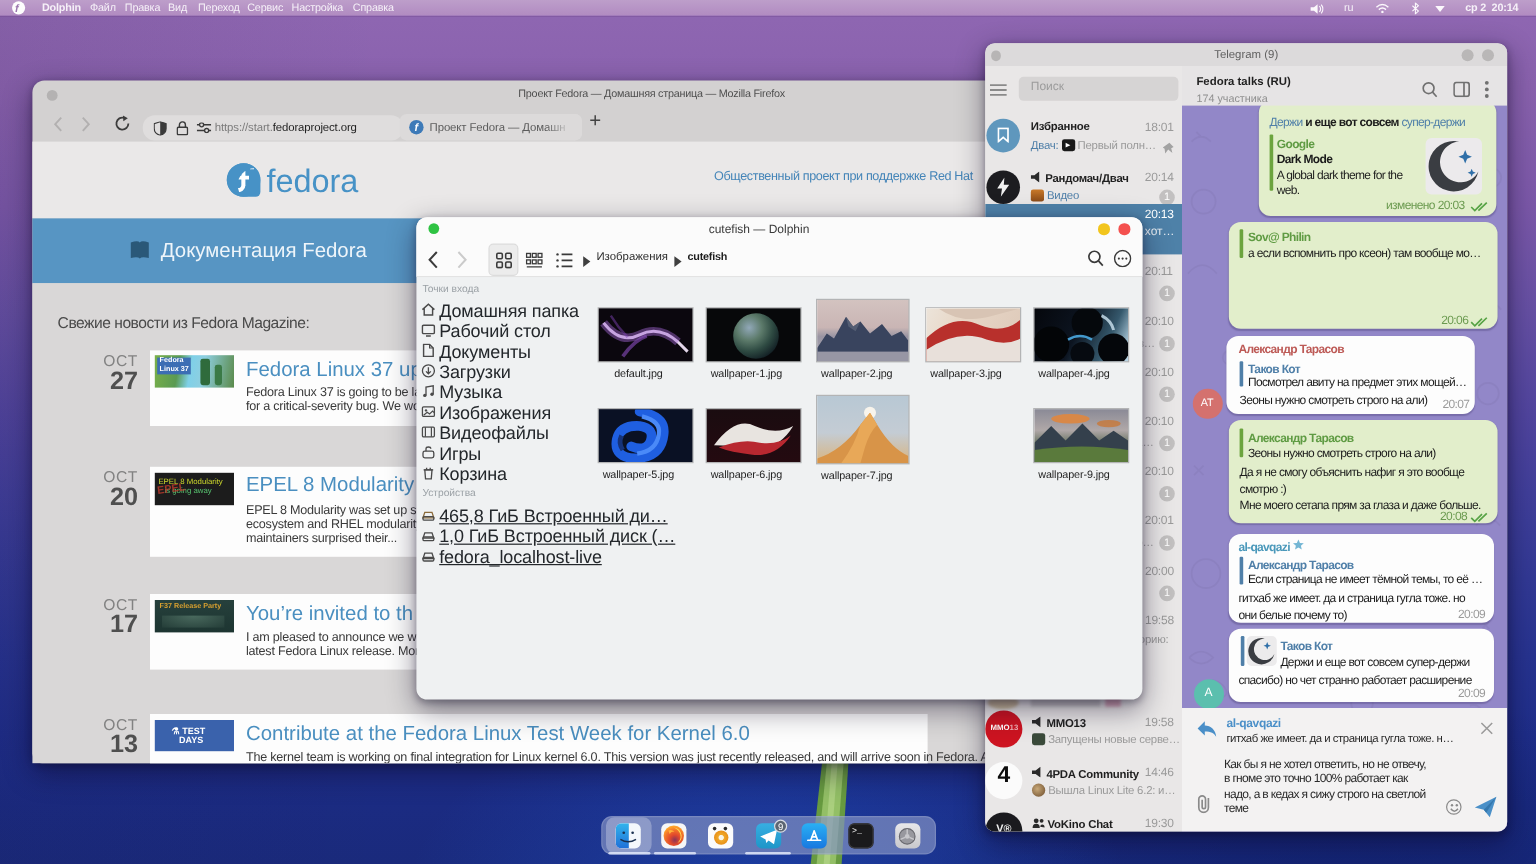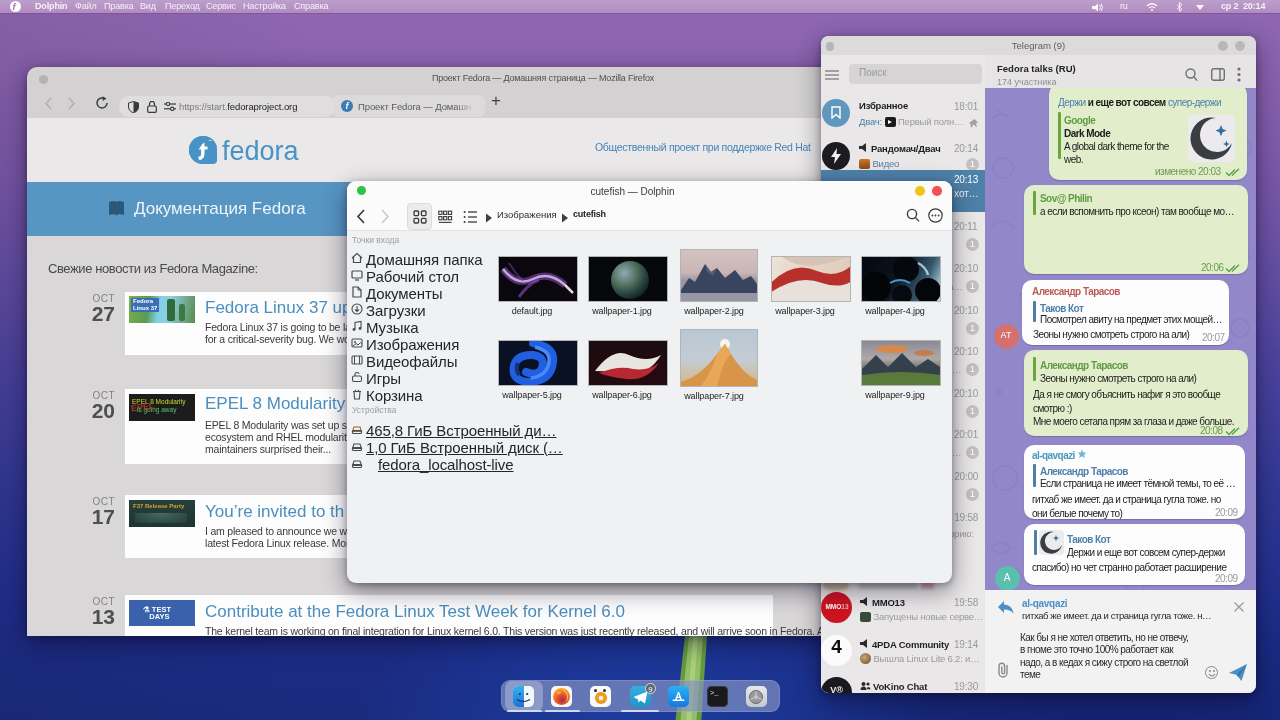--- a/index.html
+++ b/index.html
@@ -28,21 +28,21 @@
 
 #ffnav{left:0;top:22px;width:1032px;height:29px;}
 #ffurl{left:92px;top:6px;width:217px;height:21px;background:#dfdddd;border-radius:10px;}
 #fftab{left:306px;top:5px;width:152px;height:22px;background:#dcdada;border-radius:6px;}
 
 #ffhead{left:0;top:51px;width:1032px;height:64px;background:#eae8e8;}
 #ffban{left:0;top:115px;width:1032px;height:54px;background:#5795c3;color:#edf4fa;}
 #ffbody{left:0;top:169px;width:1032px;height:400px;background:#d9d7d7;}
 .card{position:absolute;left:98px;width:648px;background:#fdfdfd;}
 .cdate{position:absolute;width:62px;text-align:right;}
-.cdate .m{font-size:10px;color:#828282;letter-spacing:.5px;}
+.cdate .m{font-size:13px;color:#828282;letter-spacing:.5px;}
 .cdate .d{font-size:21px;font-weight:bold;color:#4f4f4f;line-height:20px;}
 .chead{position:absolute;font-size:17px;color:#4a8fc0;white-space:nowrap;}
 .cbody{position:absolute;font-size:10.5px;letter-spacing:-0.2px;color:#3a3a3a;line-height:11.8px;white-space:nowrap;}
 .cthumb{position:absolute;width:66px;height:27px;overflow:hidden;}
 
 #dp{left:347px;top:181px;width:605px;height:402px;border-radius:9px;background:#eff1f2;z-index:20;}
 #dptop{position:absolute;left:0;top:0;width:605px;height:50px;background:#fbfbfb;border-radius:9px 9px 0 0;border-bottom:1px solid #e3e3e3;}
 .circ{position:absolute;border-radius:50%;}
 #dptitle{position:absolute;left:-17px;top:5px;width:605px;text-align:center;font-size:10px;color:#3a3a3a;}
 .sideit{position:absolute;left:19px;width:150px;font-size:15px;letter-spacing:-0.1px;color:#23272b;white-space:nowrap;}
@@ -274,21 +274,21 @@
 <div class="row-n" style="left:39px;top:561px;"><svg width="10" height="9" viewBox="0 0 10 9" style="margin-right:2px;">
         <path d="M0,3 H3 L7,0 V9 L3,6 H0 Z" fill="#2a2a2a"></path>
       </svg>MMO13</div>
 <div class="row-t" style="left:133px;top:561px;">19:58</div>
 <div class="row-s" style="left:39px;top:575px;"><span style="display:inline-block;width:11px;height:10px;background:#3a4a3a;border-radius:2px;vertical-align:-2px;"></span> Запущены новые серве…</div>
 <div class="circ" style="left:0px;top:599px;width:31px;height:31px;background:#fbfbfb;"></div>
 <div class="abs" style="left:0px;top:600px;width:31px;text-align:center;font-size:19px;font-weight:bold;color:#0c0c0c;">4</div>
 <div class="row-n" style="left:39px;top:603px;"><svg width="10" height="9" viewBox="0 0 10 9" style="margin-right:2px;">
         <path d="M0,3 H3 L7,0 V9 L3,6 H0 Z" fill="#2a2a2a"></path>
       </svg>4PDA Community</div>
-<div class="row-t" style="left:133px;top:603px;">19:14</div>
+<div class="row-t" style="left:133px;top:603px;">14:46</div>
 <div class="row-s" style="left:39px;top:617px;"><span style="display:inline-block;width:11px;height:11px;background:radial-gradient(circle at 40% 40%,#c8a878,#6a4a2a);border-radius:50%;vertical-align:-2px;"></span> Вышла Linux Lite 6.2: и…</div>
 <div class="circ" style="left:0px;top:641px;width:31px;height:31px;background:#1a1a1e;"></div>
 <div class="abs" style="left:0px;top:649px;width:31px;text-align:center;font-size:9px;font-weight:bold;color:#f0f0f0;">V®</div>
 <div class="row-n" style="left:39px;top:645px;"><svg width="11" height="9" viewBox="0 0 11 9" style="margin-right:2px;">
         <circle cx="3.5" cy="3" r="2" fill="#2a2a2a"></circle>
         <circle cx="8" cy="3" r="1.6" fill="#2a2a2a"></circle>
         <path d="M0.5,9 Q0.5,5.5 3.5,5.5 Q6.5,5.5 6.5,9 Z M6.8,8 Q7,6 8.5,6 Q10.5,6 10.5,8.5 Z" fill="#2a2a2a"></path>
       </svg>VoKino Chat</div>
 <div class="row-t" style="left:133px;top:645px;">19:30</div>
 
@@ -584,21 +584,21 @@
       </svg>
     </div>
 <div class="sicon" style="top:276px;">
       <svg width="12" height="12" viewBox="0 0 12 12">
         <path d="M1.5,8.5 L3,4 H9 L10.5,8.5 Z" fill="none" stroke="#4a4a4a" stroke-width="1.1"></path>
         <rect x="1.5" y="7.5" width="9" height="3" rx="1" fill="none" stroke="#4a4a4a" stroke-width="1.1"></rect>
       </svg>
     </div>
 <div class="sideit" style="top:241px;"><u>465,8 ГиБ Встроенный ди…</u></div>
 <div class="sideit" style="top:258px;"><u>1,0 ГиБ Встроенный диск (…</u></div>
-<div class="sideit" style="top:275px;margin-left:12px;"><u>fedora_localhost-live</u></div>
+<div class="sideit" style="top:275px;"><u>fedora_localhost-live</u></div>
 
 <div class="gcell" style="left:152px;top:76px;">
   <div class="gthumb" style="width:78px;height:44px;background:#0b070e;">
    <svg width="78" height="44" viewBox="0 0 78 44">
           <path d="M4,12 Q18,30 34,22 Q50,14 66,28 L74,36" stroke="#efe2f6" stroke-width="2.5" fill="none" opacity=".95"></path>
           <path d="M4,12 Q18,30 34,22 Q50,14 66,28" stroke="#a569d6" stroke-width="7" fill="none" opacity=".45"></path>
           <path d="M20,40 Q30,26 40,23" stroke="#8a4fc0" stroke-width="3" fill="none" opacity=".6"></path>
           <path d="M10,6 Q16,16 24,24" stroke="#7a3fae" stroke-width="2" fill="none" opacity=".5"></path>
         </svg></div>
   <div class="glab">default.jpg</div>

